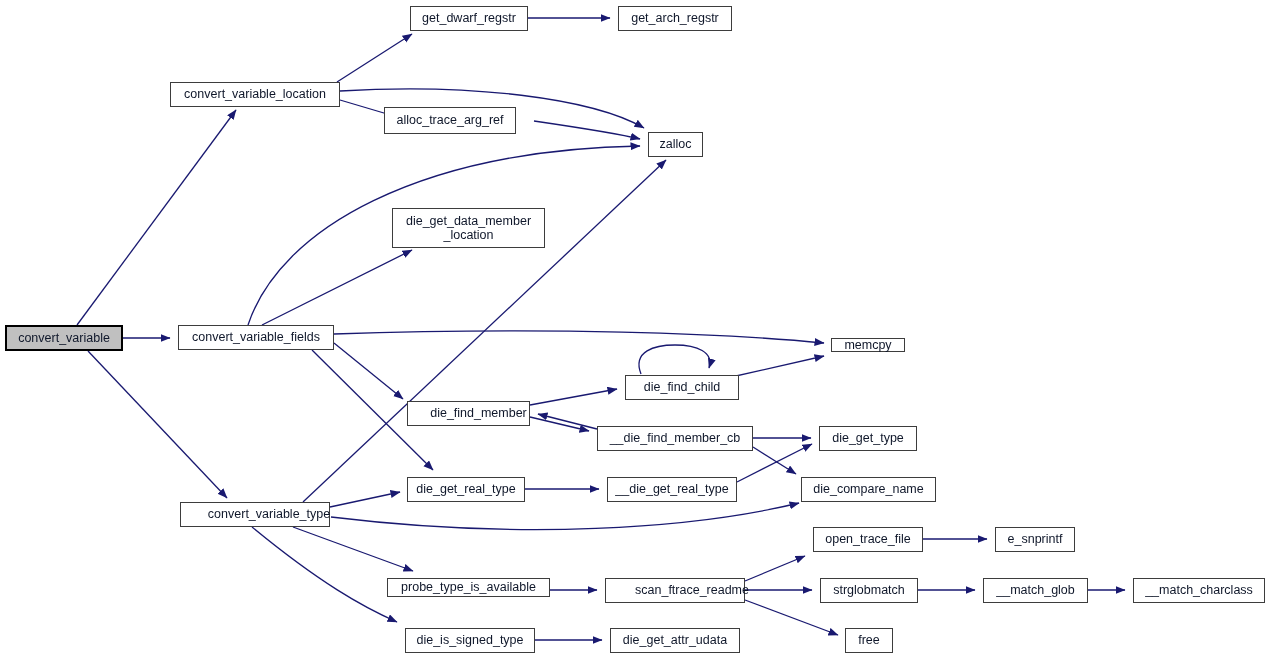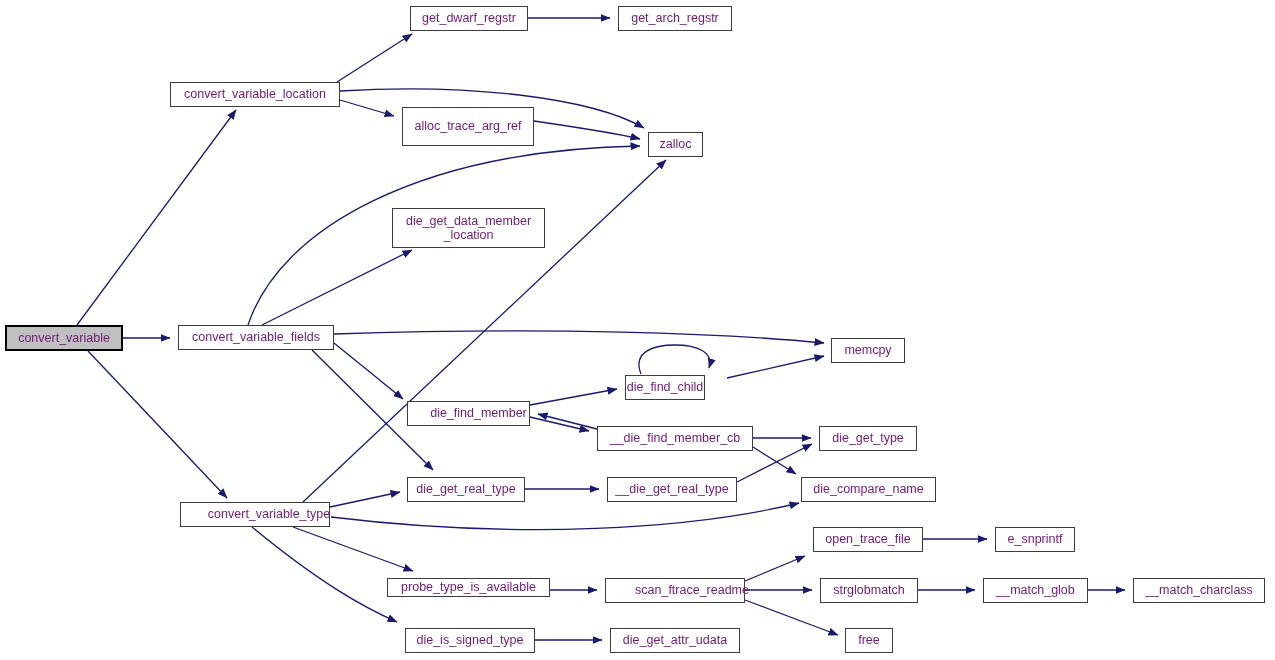--- a/index.html
+++ b/index.html
@@ -1,20 +1,20 @@
 <!DOCTYPE html>
 <html><head>
 <meta charset="utf-8">
 <style>
   html,body{margin:0;padding:0;background:#ffffff;}
   #canvas{position:relative;width:1275px;height:660px;background:#ffffff;overflow:hidden;
           font-family:"Liberation Sans","DejaVu Sans",sans-serif;}
   #edge-layer{position:absolute;left:0;top:0;width:1275px;height:660px;}
   .node{position:absolute;display:flex;flex-direction:column;align-items:center;justify-content:center;
-        background:#ffffff;border:1px solid #3d3d3d;color:#701a75;font-size:12.5px;line-height:1.15;
+        background:#ffffff;border:1px solid #3d3d3d;color:#0f172a;font-size:12.5px;line-height:1.15;
         text-align:center;box-sizing:border-box;white-space:nowrap;cursor:pointer;}
   .node.highlighted{background:#c0c0c0;border:2px solid #000000;cursor:default;}
 </style>
 </head>
 <body>
 
 <div id="canvas" style="background: rgb(255, 255, 255);">
   <svg id="edge-layer" width="1275" height="660" viewBox="0 0 1275 660" xmlns="http://www.w3.org/2000/svg">
     <defs>
       <marker id="arrow" markerWidth="11" markerHeight="9" refX="9.5" refY="4" orient="auto" markerUnits="userSpaceOnUse">
@@ -59,28 +59,28 @@
         <path d="M535,640 L602,640" marker-end="url(#arrow)"></path>
       </g>
   </svg>
   <div id="node-layer">
       <div class="node highlighted" style="left: 5px; top: 325px; width: 118px; height: 26px; background: rgb(192, 192, 192);">convert_variable</div>
       <div class="node" style="left: 170px; top: 82px; width: 170px; height: 25px; background: rgb(255, 255, 255);">convert_variable_location</div>
       <div class="node" style="left: 178px; top: 325px; width: 156px; height: 25px; background: rgb(255, 255, 255);">convert_variable_fields</div>
       <div class="node" style="left: 180px; top: 502px; width: 150px; height: 25px; background: rgb(255, 255, 255); padding-left: 28px;">convert_variable_type</div>
       <div class="node" style="left: 410px; top: 6px; width: 118px; height: 25px; background: rgb(255, 255, 255);">get_dwarf_regstr</div>
       <div class="node" style="left: 618px; top: 6px; width: 114px; height: 25px; background: rgb(255, 255, 255);">get_arch_regstr</div>
-      <div class="node" style="left: 402px; top: 107px; width: 132px; height: 39px; background: rgb(255, 255, 255);">alloc_trace_arg_ref</div>
+      <div class="node" style="left: 384px; top: 107px; width: 132px; height: 27px; background: rgb(255, 255, 255);">alloc_trace_arg_ref</div>
       <div class="node" style="left: 648px; top: 132px; width: 55px; height: 25px; background: rgb(255, 255, 255);">zalloc</div>
       <div class="node" style="left: 392px; top: 208px; width: 153px; height: 40px; background: rgb(255, 255, 255);">
         <div>die_get_data_member</div>
         <div>_location</div>
       </div>
-      <div class="node" style="left: 831px; top: 338px; width: 74px; height: 25px; background: rgb(255, 255, 255);">memcpy</div>
-      <div class="node" style="left: 625px; top: 375px; width: 80px; height: 25px; background: rgb(255, 255, 255);">die_find_child</div>
+      <div class="node" style="left: 831px; top: 338px; width: 74px; height: 14px; background: rgb(255, 255, 255);">memcpy</div>
+      <div class="node" style="left: 625px; top: 375px; width: 114px; height: 25px; background: rgb(255, 255, 255);">die_find_child</div>
       <div class="node" style="left: 407px; top: 401px; width: 123px; height: 25px; background: rgb(255, 255, 255); padding-left: 20px;">die_find_member</div>
       <div class="node" style="left: 597px; top: 426px; width: 156px; height: 25px; background: rgb(255, 255, 255);">__die_find_member_cb</div>
       <div class="node" style="left: 819px; top: 426px; width: 98px; height: 25px; background: rgb(255, 255, 255);">die_get_type</div>
       <div class="node" style="left: 407px; top: 477px; width: 118px; height: 25px; background: rgb(255, 255, 255);">die_get_real_type</div>
       <div class="node" style="left: 607px; top: 477px; width: 130px; height: 25px; background: rgb(255, 255, 255);">__die_get_real_type</div>
       <div class="node" style="left: 801px; top: 477px; width: 135px; height: 25px; background: rgb(255, 255, 255);">die_compare_name</div>
       <div class="node" style="left: 813px; top: 527px; width: 110px; height: 25px; background: rgb(255, 255, 255);">open_trace_file</div>
       <div class="node" style="left: 995px; top: 527px; width: 80px; height: 25px; background: rgb(255, 255, 255);">e_snprintf</div>
       <div class="node" style="left: 387px; top: 578px; width: 163px; height: 19px; background: rgb(255, 255, 255);">probe_type_is_available</div>
       <div class="node" style="left: 605px; top: 578px; width: 140px; height: 25px; background: rgb(255, 255, 255); padding-left: 34px;">scan_ftrace_readme</div>

